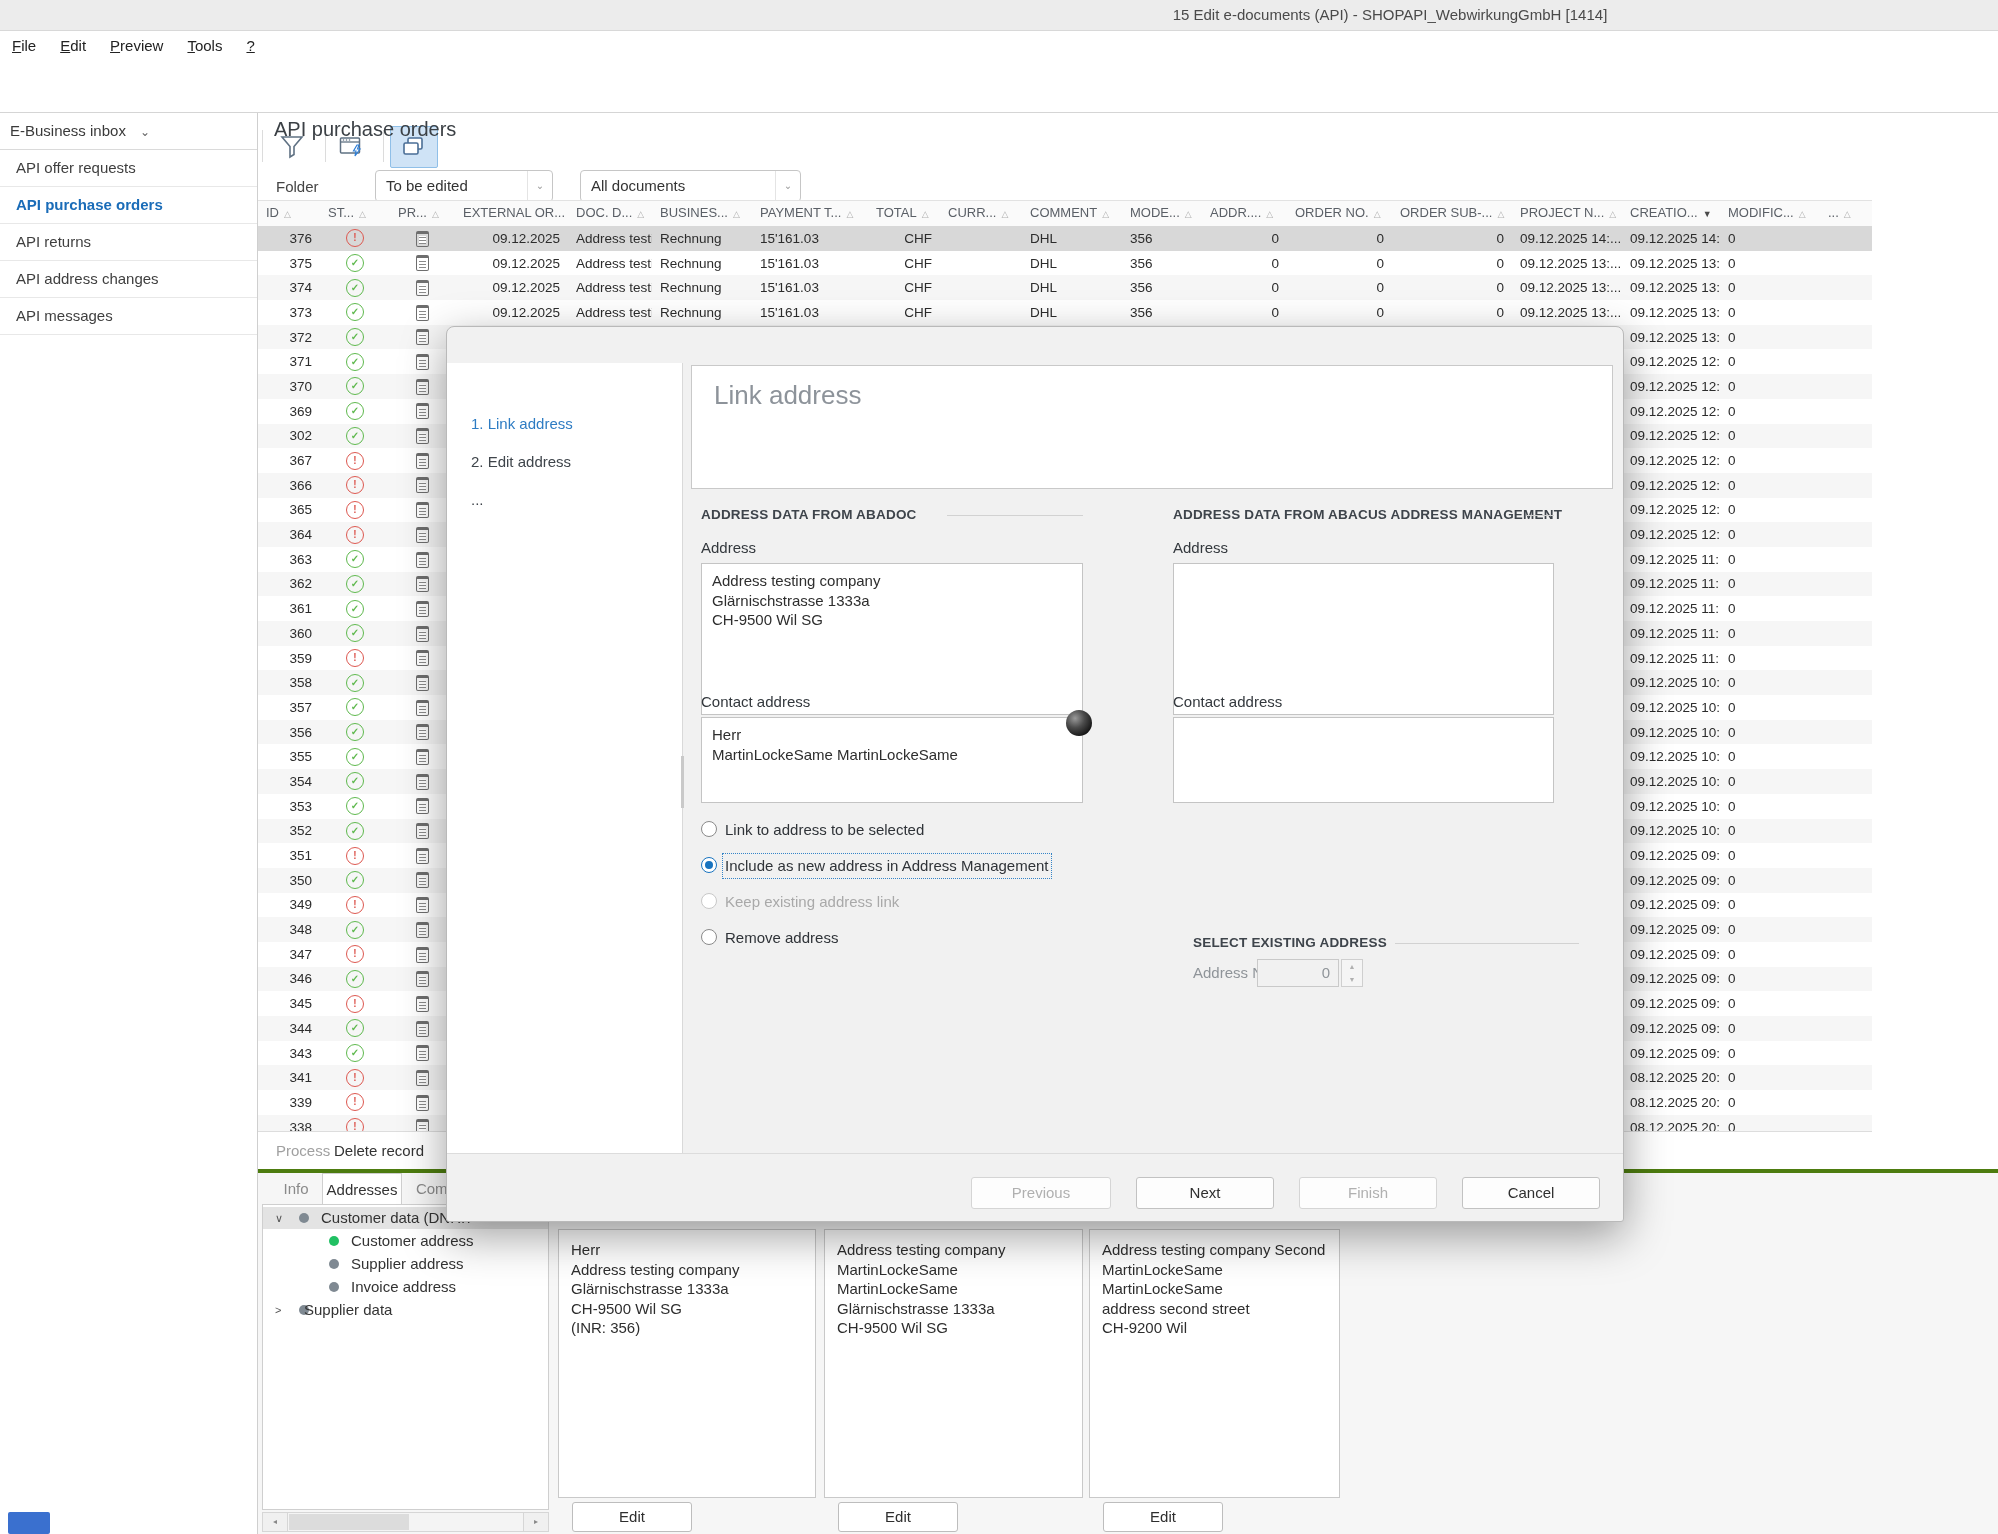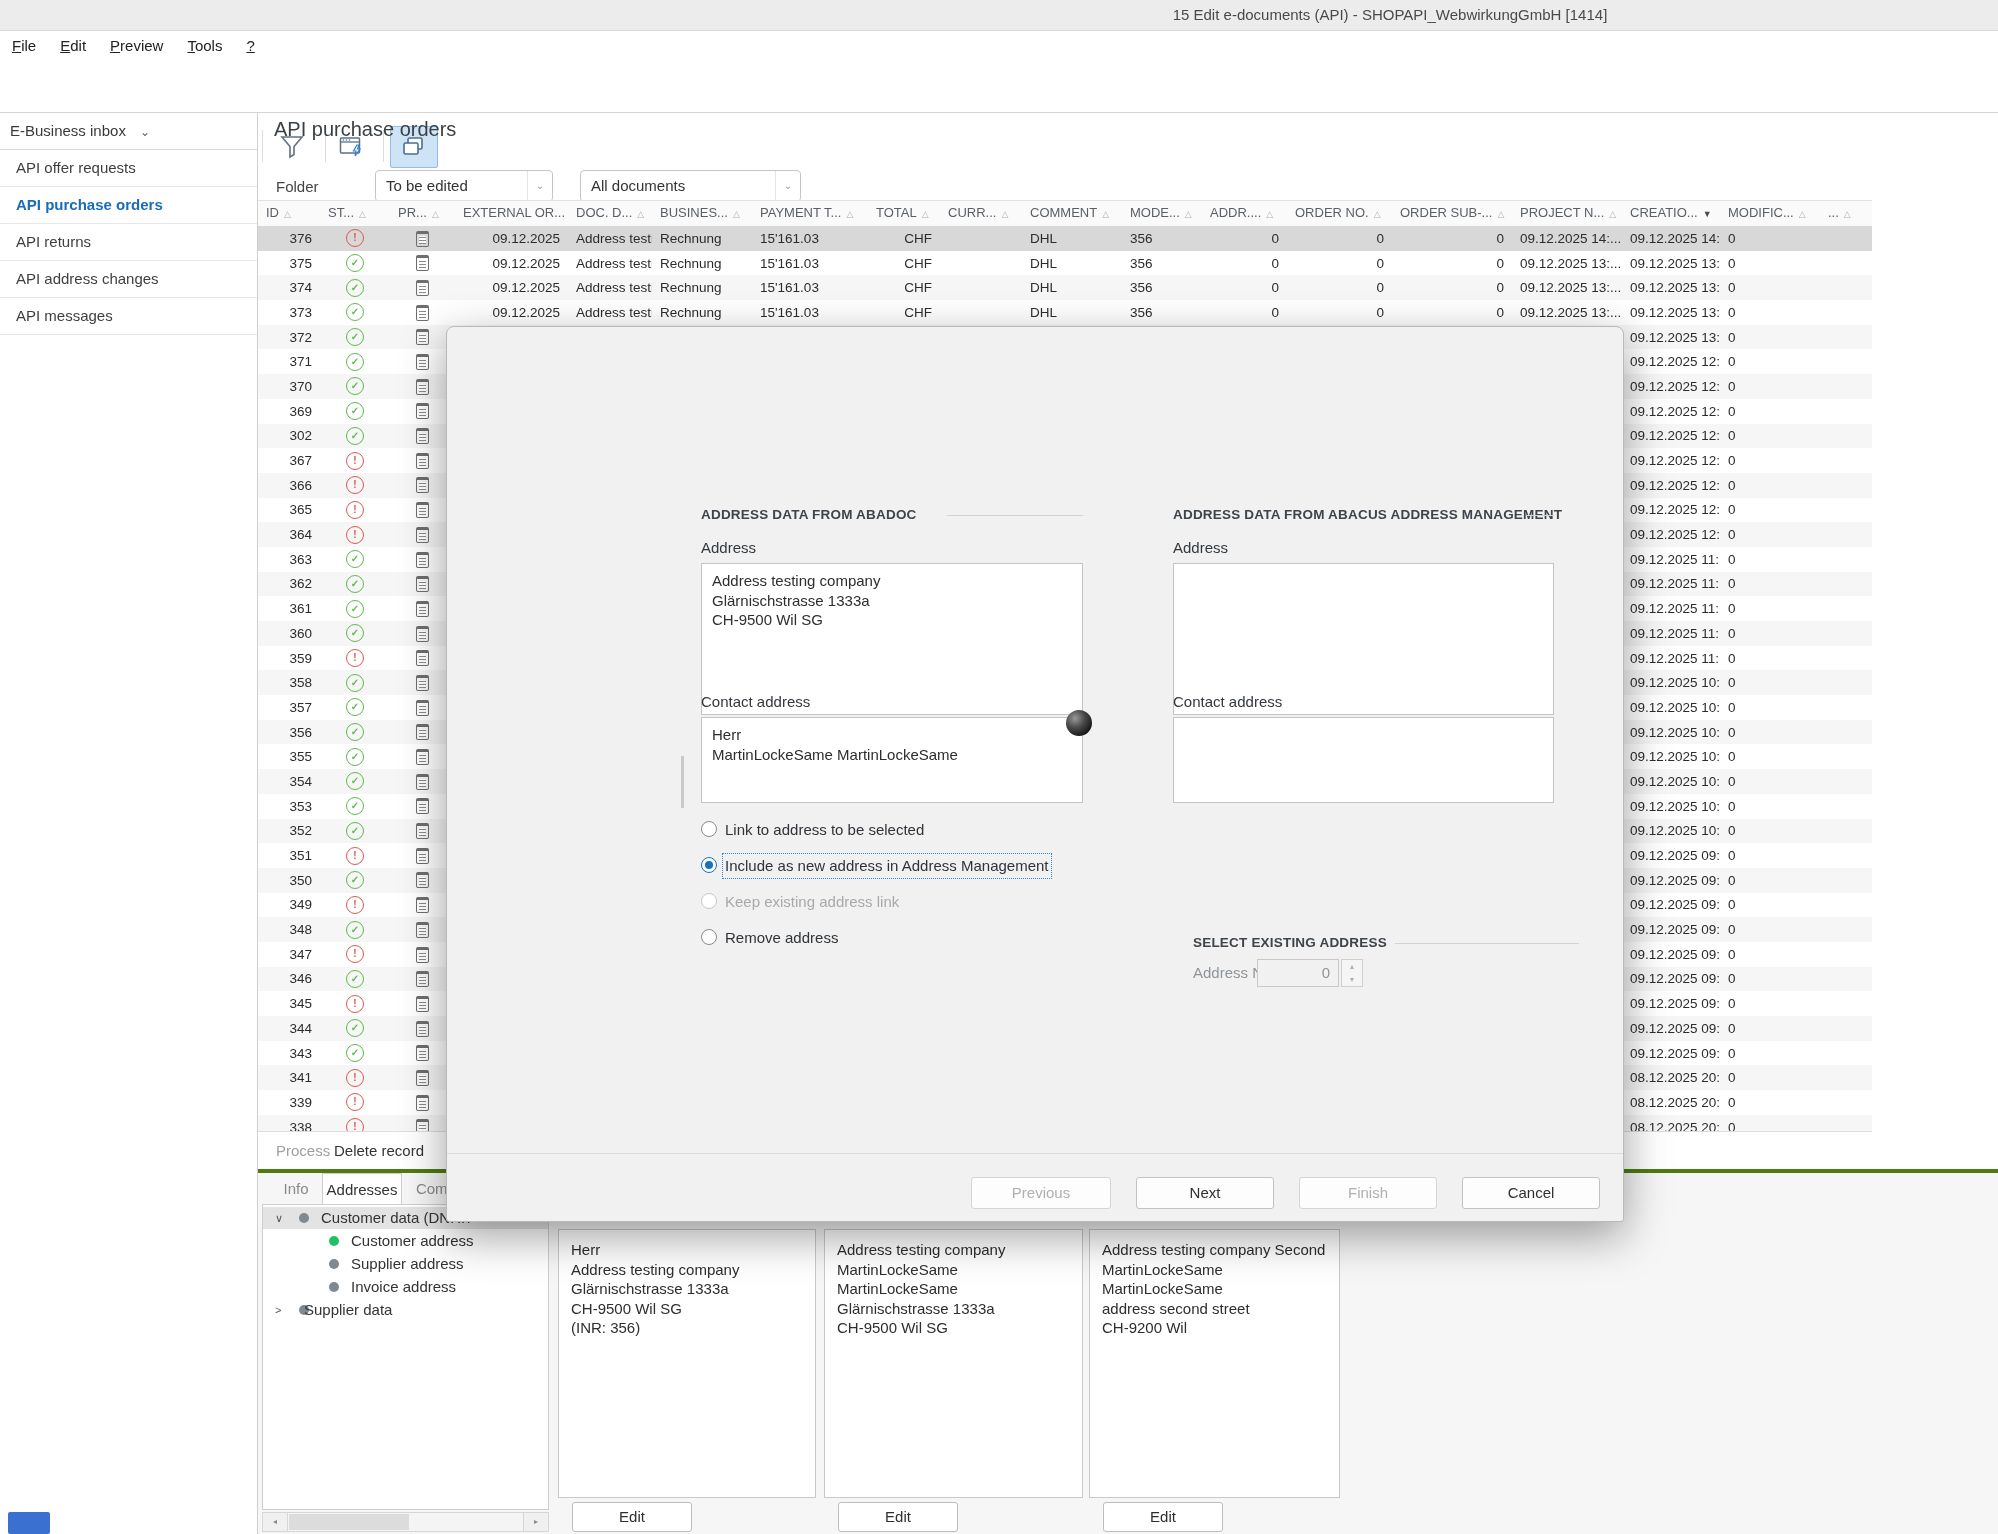--- a/index.html
+++ b/index.html
@@ -1017,22 +1017,32 @@
 MartinLockeSame MartinLockeSame
 address second street
 CH-9200 Wil</div>
         <div class="edit-btn" style="left: 845px;">Edit</div>
       </div>
   </div>
 
   <div class="blue-chip"></div>
 
   <div class="dialog">
+    <div class="steps-pane">
+        <div id="steps">
+          <div class="step active" style="top: 52px;">1. Link address</div>
+          <div class="step" style="top: 90px;">2. Edit address</div>
+          <div class="step" style="top: 128px;">...</div>
+        </div>
+      </div>
     <div class="pane-thumb"></div>
 
+    <div class="dlg-heading-box">
+      <div class="dlg-heading">Link address</div>
+    </div>
 
     <div class="sec-head" style="left:254px;top:180px;">ADDRESS DATA FROM ABADOC</div>
     <div class="sec-rule" style="left:500px;top:188px;width:136px;"></div>
     <div class="sec-head" style="left:726px;top:180px;">ADDRESS DATA FROM ABACUS ADDRESS MANAGEMENT</div>
     <div class="sec-rule" style="left:1080px;top:188px;width:27px;"></div>
 
     <div class="fld-label" style="left:254px;top:212px;">Address</div>
     <div class="fld-label" style="left:726px;top:212px;">Address</div>
     <div class="txtbox" style="left:254px;top:236px;width:382px;height:152px;">Address testing company
 Glärnischstrasse 1333a

